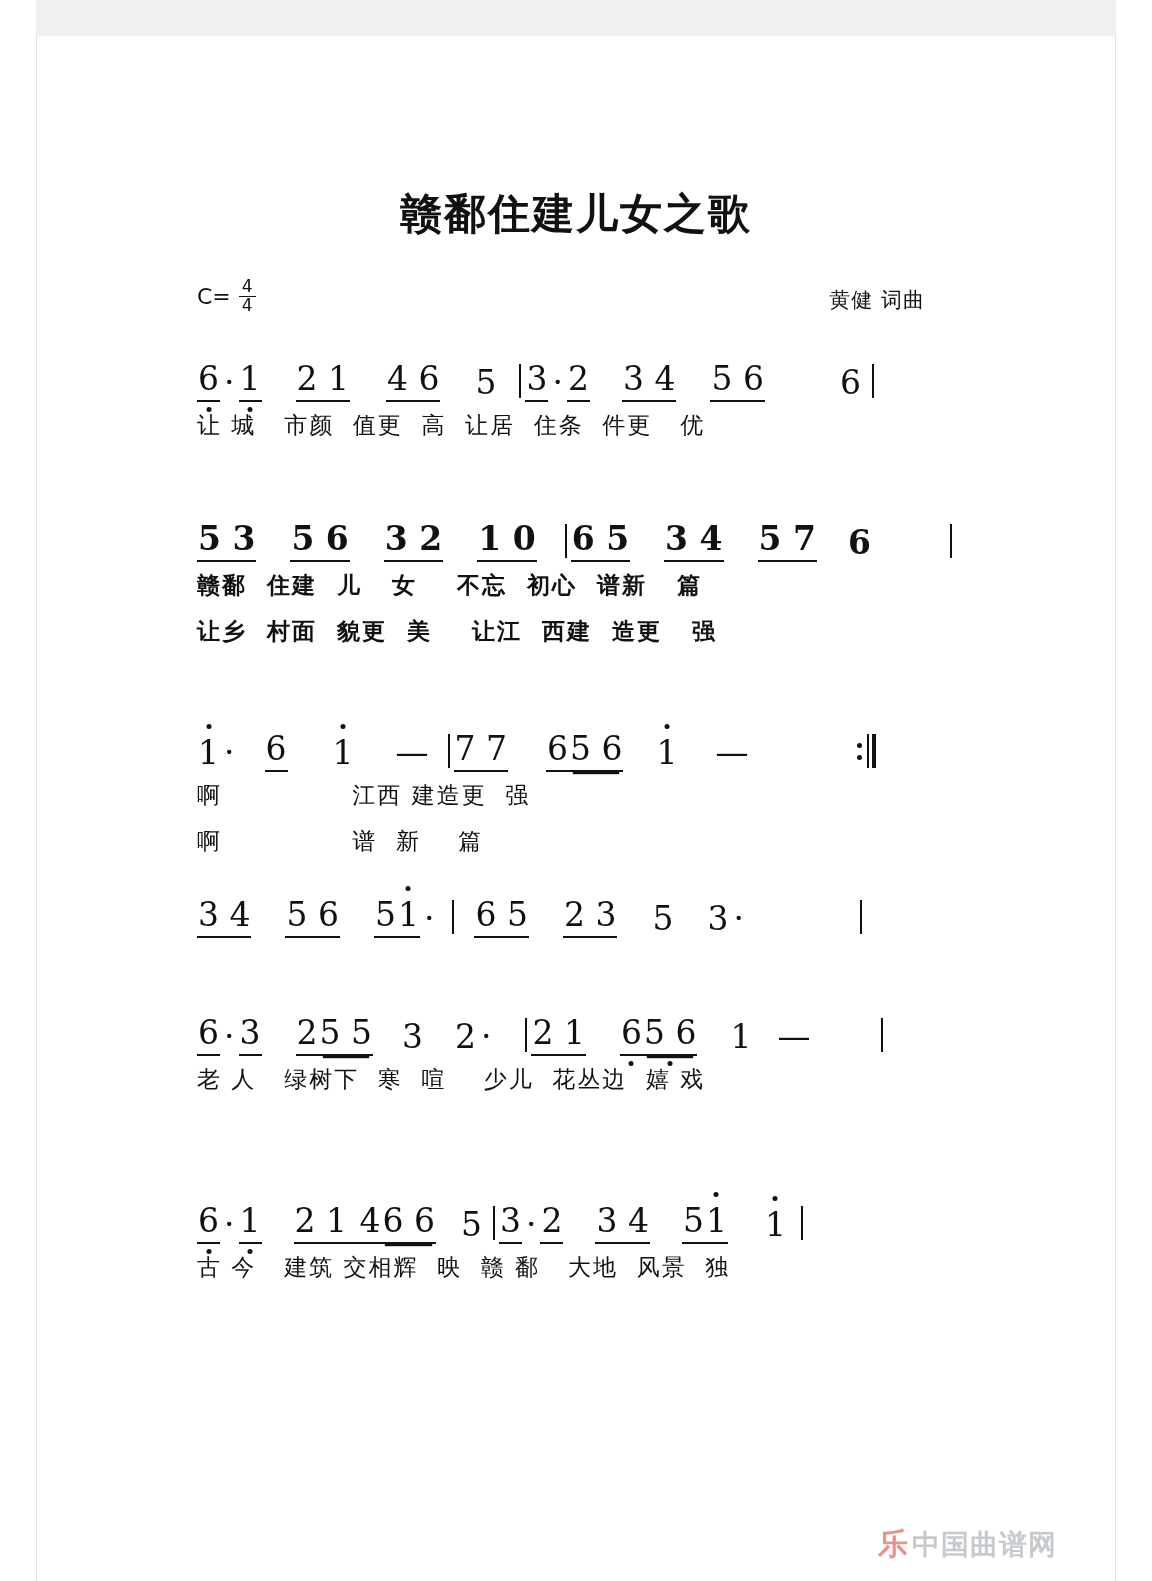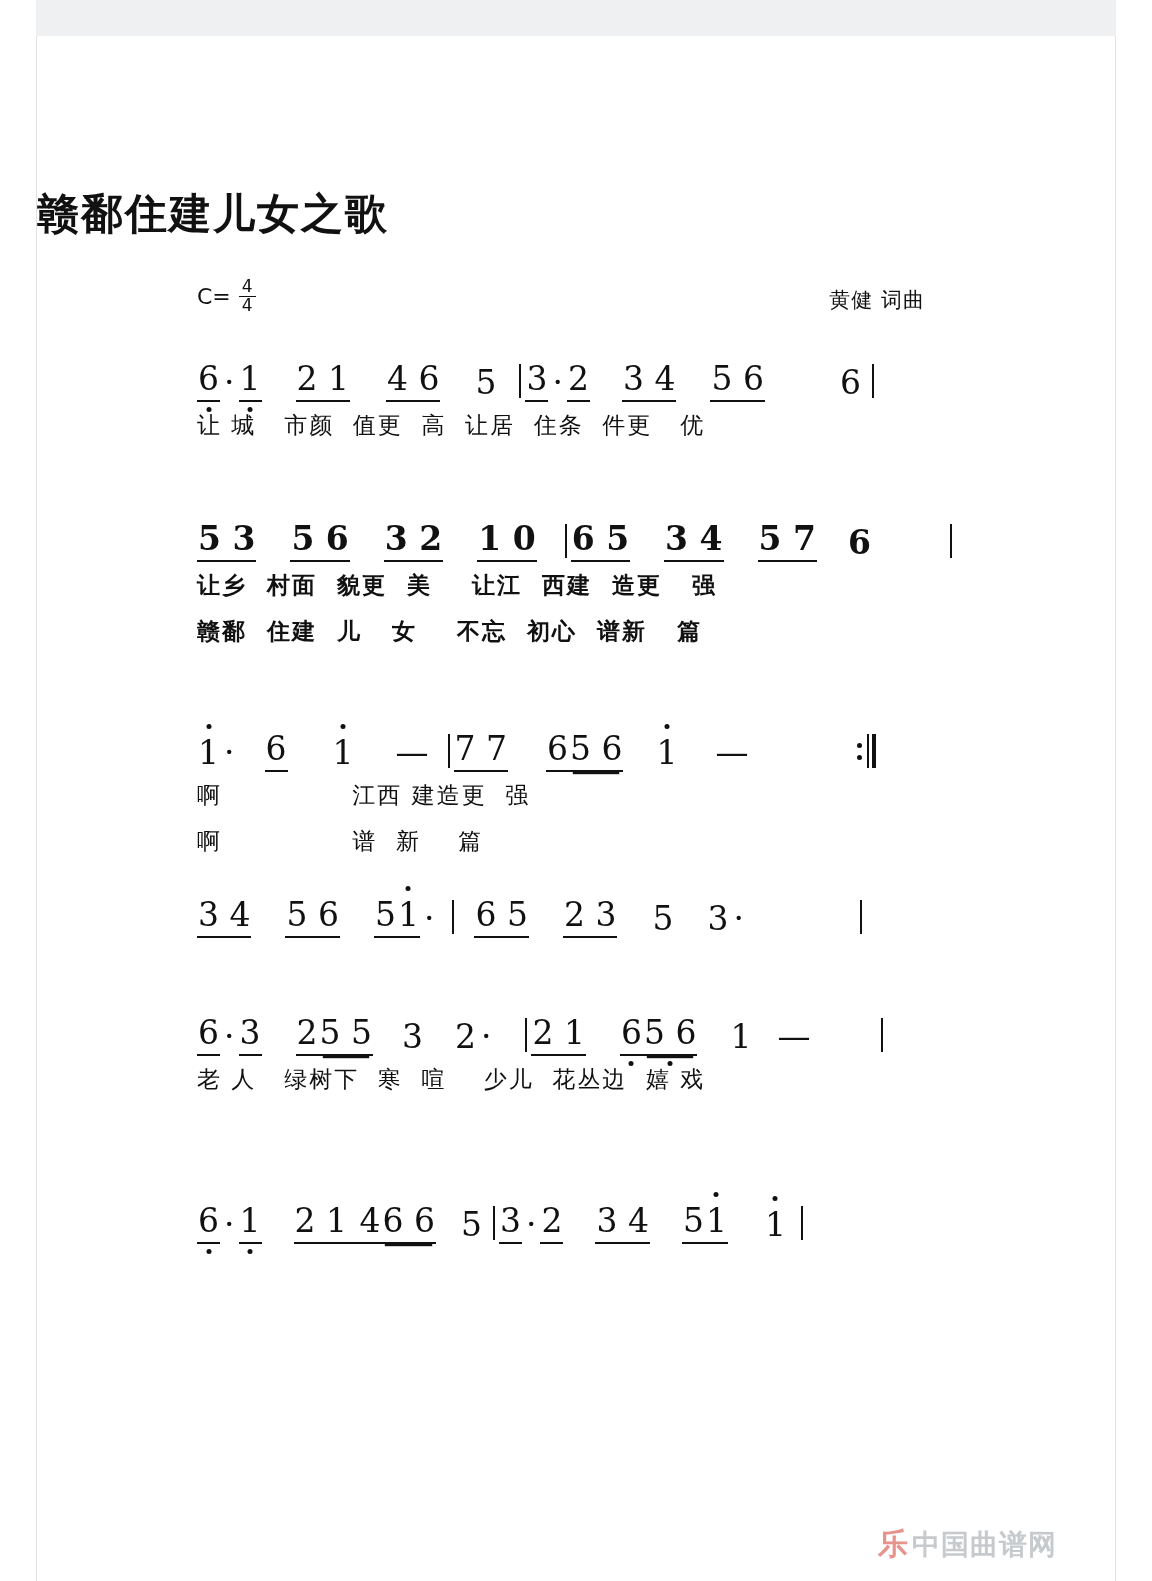--- a/index.html
+++ b/index.html
@@ -44,20 +44,21 @@
   }
   .sheet {
     position: absolute;
     left: 37px; top: 36px;
     width: 1078px;
     height: 1545px;
     background: #ffffff;
   }
 
   .title {
+    text-align: center;
     font-family: "DejaVu Sans", sans-serif;
     font-weight: bold;
     font-size: 42px;
     letter-spacing: 2px;
     color: #111;
     margin-top: 150px;
   }
 
   .meta {
     position: relative;
@@ -275,22 +276,22 @@
         <span class="note u1">6&nbsp;5</span>
         <span class="gap" style="width:34px"></span>
         <span class="note u1">3&nbsp;4</span>
         <span class="gap" style="width:34px"></span>
         <span class="note u1">5&nbsp;7</span>
         <span class="gap" style="width:30px"></span>
         <span class="note">6</span>
         <span class="gap" style="width:74px"></span>
         <span class="bar"></span>
       </div>
+      <div class="lyric-row">赣鄱  住建  儿   女    不忘  初心  谱新   篇</div>
       <div class="lyric-row">让乡  村面  貌更  美    让江  西建  造更   强</div>
-      <div class="lyric-row">赣鄱  住建  儿   女    不忘  初心  谱新   篇</div>
     </div>
 
     <div class="system" style="margin-top:62px;">
       <div class="notes-row">
         <span class="note dot-above">1</span>
         <span class="dot-r">·</span>
         <span class="gap" style="width:26px"></span>
         <span class="note u1">6</span>
         <span class="gap" style="width:44px"></span>
         <span class="note dot-above">1</span>
@@ -390,20 +391,21 @@
         <span class="gap" style="width:32px"></span>
         <span class="note u1">3&nbsp;4</span>
         <span class="gap" style="width:32px"></span>
         <span class="note u1">5</span>
         <span class="note u1 dot-above">1</span>
         <span class="gap" style="width:36px"></span>
         <span class="note dot-above">1</span>
         <span class="gap" style="width:10px"></span>
         <span class="bar"></span>
       </div>
+      <div class="lyric-row">古 今   建筑 交相辉  映  赣 鄱   大地  风景  独</div>
     </div>
 
     <div class="watermark">
       <span class="wm-mark">乐</span>
       <span class="wm-text">中国曲谱网</span>
     </div>
 
   </div>
 </div>
 

